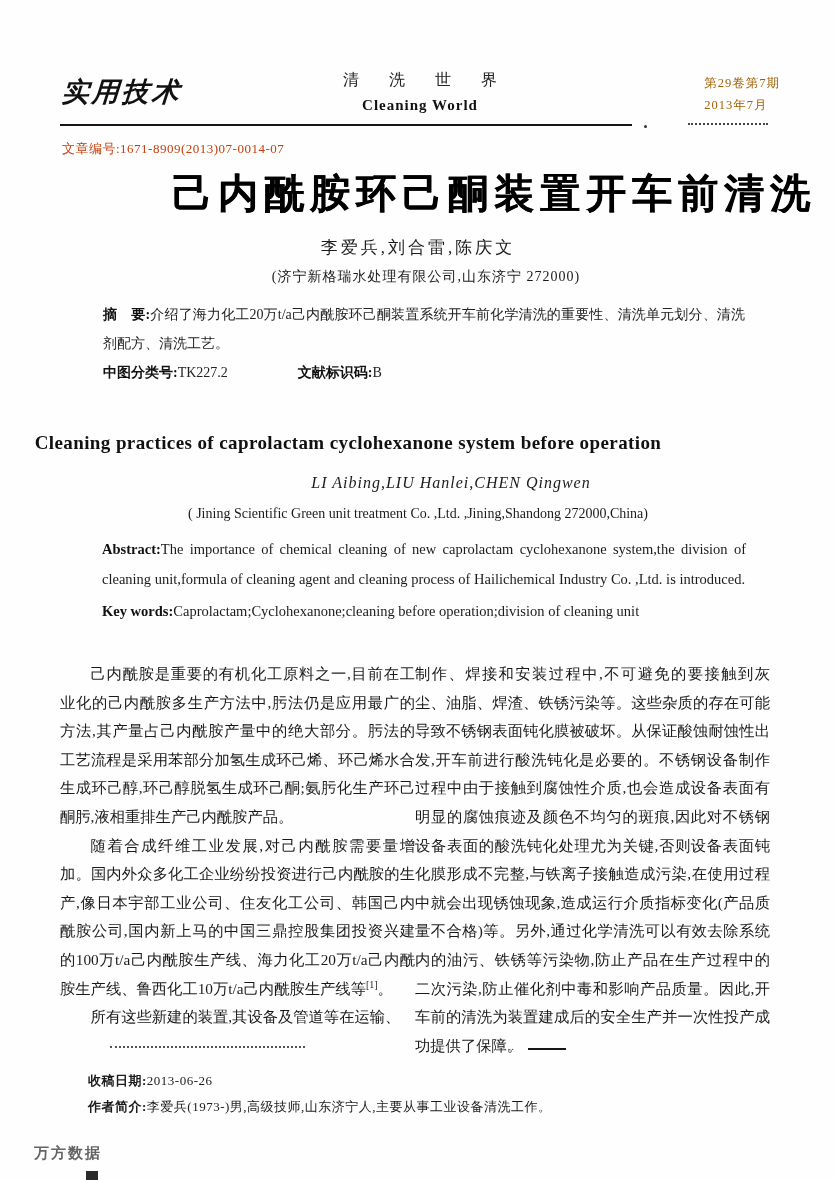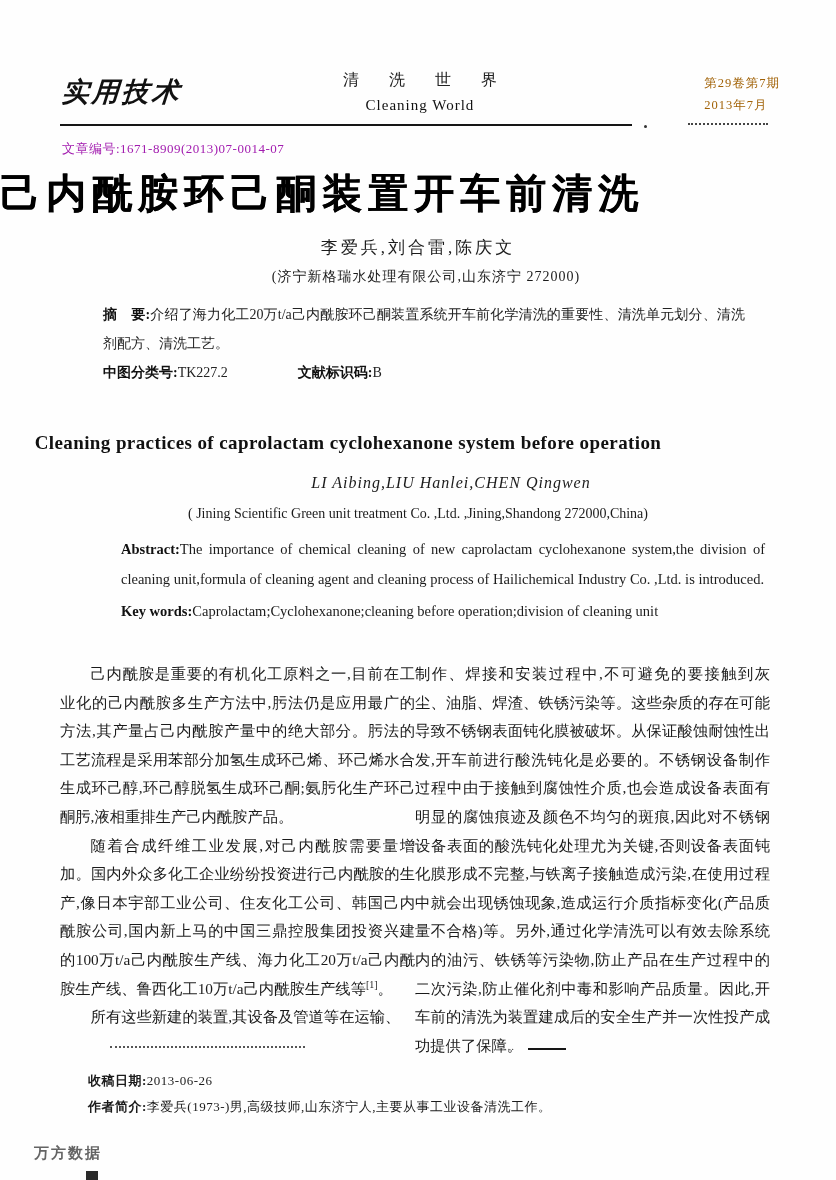--- a/index.html
+++ b/index.html
@@ -23,39 +23,39 @@
   .hdr-center{
     position:absolute;left:300px;top:70px;width:240px;
     text-align:center;
   }
   .hdr-center .jname{
     font-size:16px;letter-spacing:13px;color:#222;
     padding-left:13px; 
     white-space:nowrap;
   }
   .hdr-center .jname-en{
-    font-size:15px;font-weight:normal;margin-top:6px;color:#111;
+    font-size:15px;font-weight:bold;margin-top:6px;color:#111;
     letter-spacing:1px;
   }
   .hdr-right{
     position:absolute;right:56px;top:72px;
     font-size:12.5px;line-height:22px;text-align:left;color:#a16207;
     letter-spacing:1px;
   }
   .rule-solid{position:absolute;left:60px;top:124px;width:572px;height:2px;background:#161616;}
   .rule-dot{position:absolute;left:644px;top:125px;width:3px;height:3px;background:#333;border-radius:50%;}
   .rule-dotted{position:absolute;left:688px;top:123px;width:80px;border-top:2px dotted #444;}
   .article-no{
     position:absolute;left:62px;top:140px;
-    font-size:13px;letter-spacing:0.5px;color:#a21caf;
+    font-size:13px;letter-spacing:0.5px;color:#c2410c;
   }
   
   .title-cn{
     position:absolute;left:0;top:166px;width:816px;
-    text-align:left;
+    text-align:right;
     font-family:"Liberation Sans","DejaVu Sans",sans-serif;
     font-size:40px;font-weight:900;letter-spacing:6px;color:#000;
     text-shadow:0.6px 0 0 #000;
     white-space:nowrap;
   }
   .authors-cn{
     position:absolute;left:0;top:236px;width:836px;text-align:center;
     font-size:17px;letter-spacing:3px;color:#1b1b1b;
   }
   .affil-cn{
@@ -77,21 +77,21 @@
   }
   .authors-en{
     position:absolute;left:0;top:474px;width:836px;text-align:center;
     font-size:16px;font-style:italic;color:#1b1b1b;letter-spacing:1px;padding-left:33px;
   }
   .affil-en{
     position:absolute;left:0;top:506px;width:836px;text-align:center;
     font-size:14px;color:#1b1b1b;
   }
   .abs-en{
-    position:absolute;left:121px;top:534px;width:644px;
+    position:absolute;left:102px;top:534px;width:644px;
     font-size:14.5px;line-height:30px;text-align:justify;color:#1b1b1b;
   }
   .abs-en .lbl{font-weight:bold;color:#111;}
   .abs-en .kw{margin-top:2px;}
   
   .body-cols{
     position:absolute;left:60px;top:660px;width:722px;
     display:flex;gap:0;
   }
   .col{

